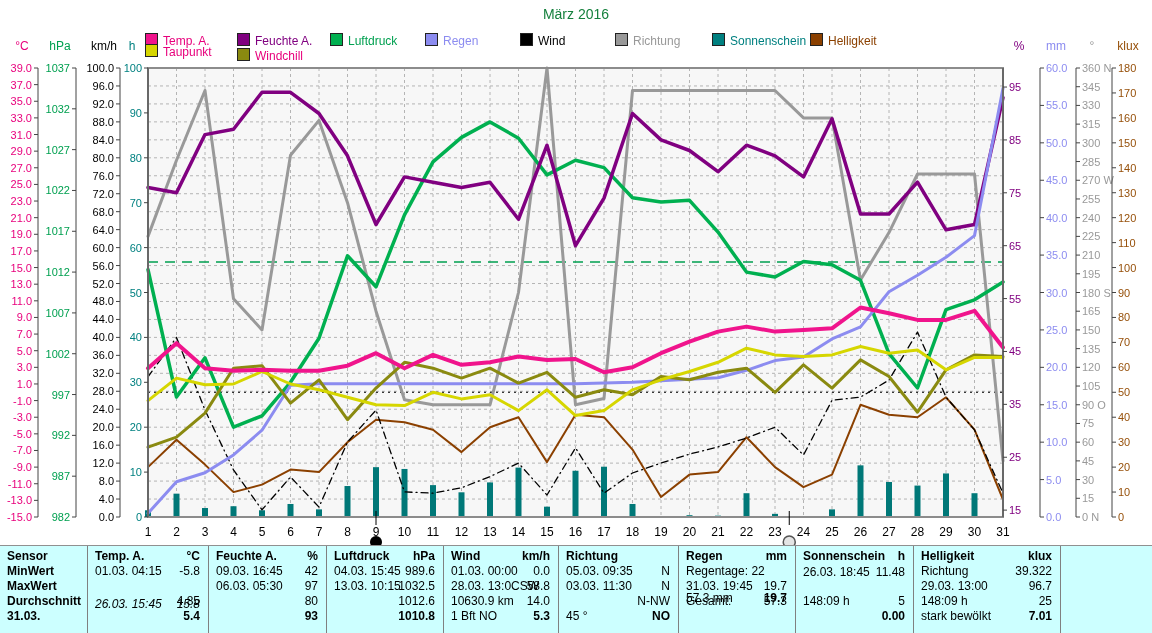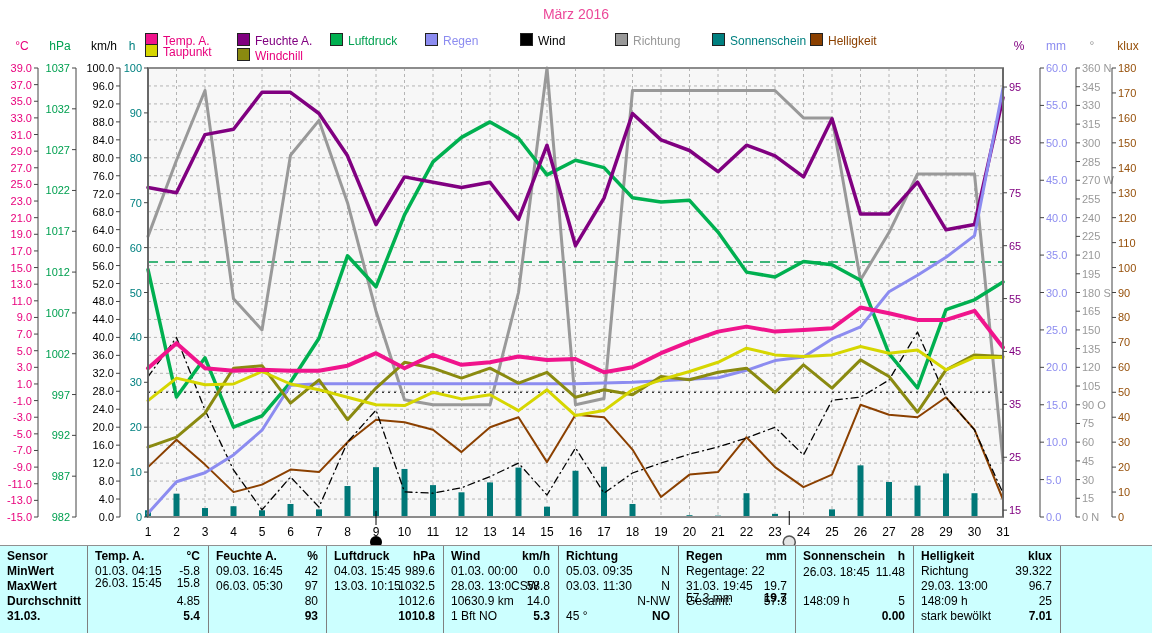--- a/index.html
+++ b/index.html
@@ -1,18 +1,18 @@
 <!DOCTYPE html>
 <html><head>
 <meta charset="utf-8">
 <style>
   html,body{margin:0;padding:0;background:#fff;}
   .app{position:relative;width:1152px;height:633px;background:#ffffff;overflow:hidden;
        font-family:"Liberation Sans", sans-serif;}
-  .title{position:absolute;top:6px;left:0;width:100%;text-align:center;font-size:14px;color:#ec4899;}
+  .title{position:absolute;top:6px;left:0;width:100%;text-align:center;font-size:14px;color:#15803d;}
   .legend-item{position:absolute;height:14px;white-space:nowrap;font-size:12px;}
   .legend-item .sw{display:inline-block;width:11px;height:11px;border:1px solid #222;
        vertical-align:-1px;margin-right:5px;}
   #chart{position:absolute;top:0;left:0;}
   #stats{position:absolute;top:545px;left:0;width:1152px;height:88px;background:#CCFFFF;
        border-top:1px solid #909090;font-size:12px;color:#000;}
   .tcol{position:absolute;top:0;height:88px;box-sizing:border-box;}
   .tcol.sep{border-left:1px solid #808080;}
   .trow{position:absolute;left:0;width:100%;height:15px;line-height:15px;white-space:nowrap;}
   .tl{position:absolute;left:7px;}
@@ -494,21 +494,21 @@
       </div>
       <div class="tcol sep" style="left: 87px; width: 121px;">
         <div class="trow" style="top: 3px;">
           <span class="tl b">Temp. A.</span>
           <span class="tr b">°C</span>
         </div>
         <div class="trow" style="top: 18px;">
           <span class="tl">01.03.  04:15</span>
           <span class="tr">-5.8</span>
         </div>
-        <div class="trow" style="top: 30px;">
+        <div class="trow" style="top: 51px; font-style: italic;">
           <span class="tl">26.03.  15:45</span>
           <span class="tr">15.8</span>
         </div>
         <div class="trow" style="top: 48px;">
           <span class="tl"></span>
           <span class="tr">4.85</span>
         </div>
         <div class="trow" style="top: 63px;">
           <span class="tl"></span>
           <span class="tr b">5.4</span>

